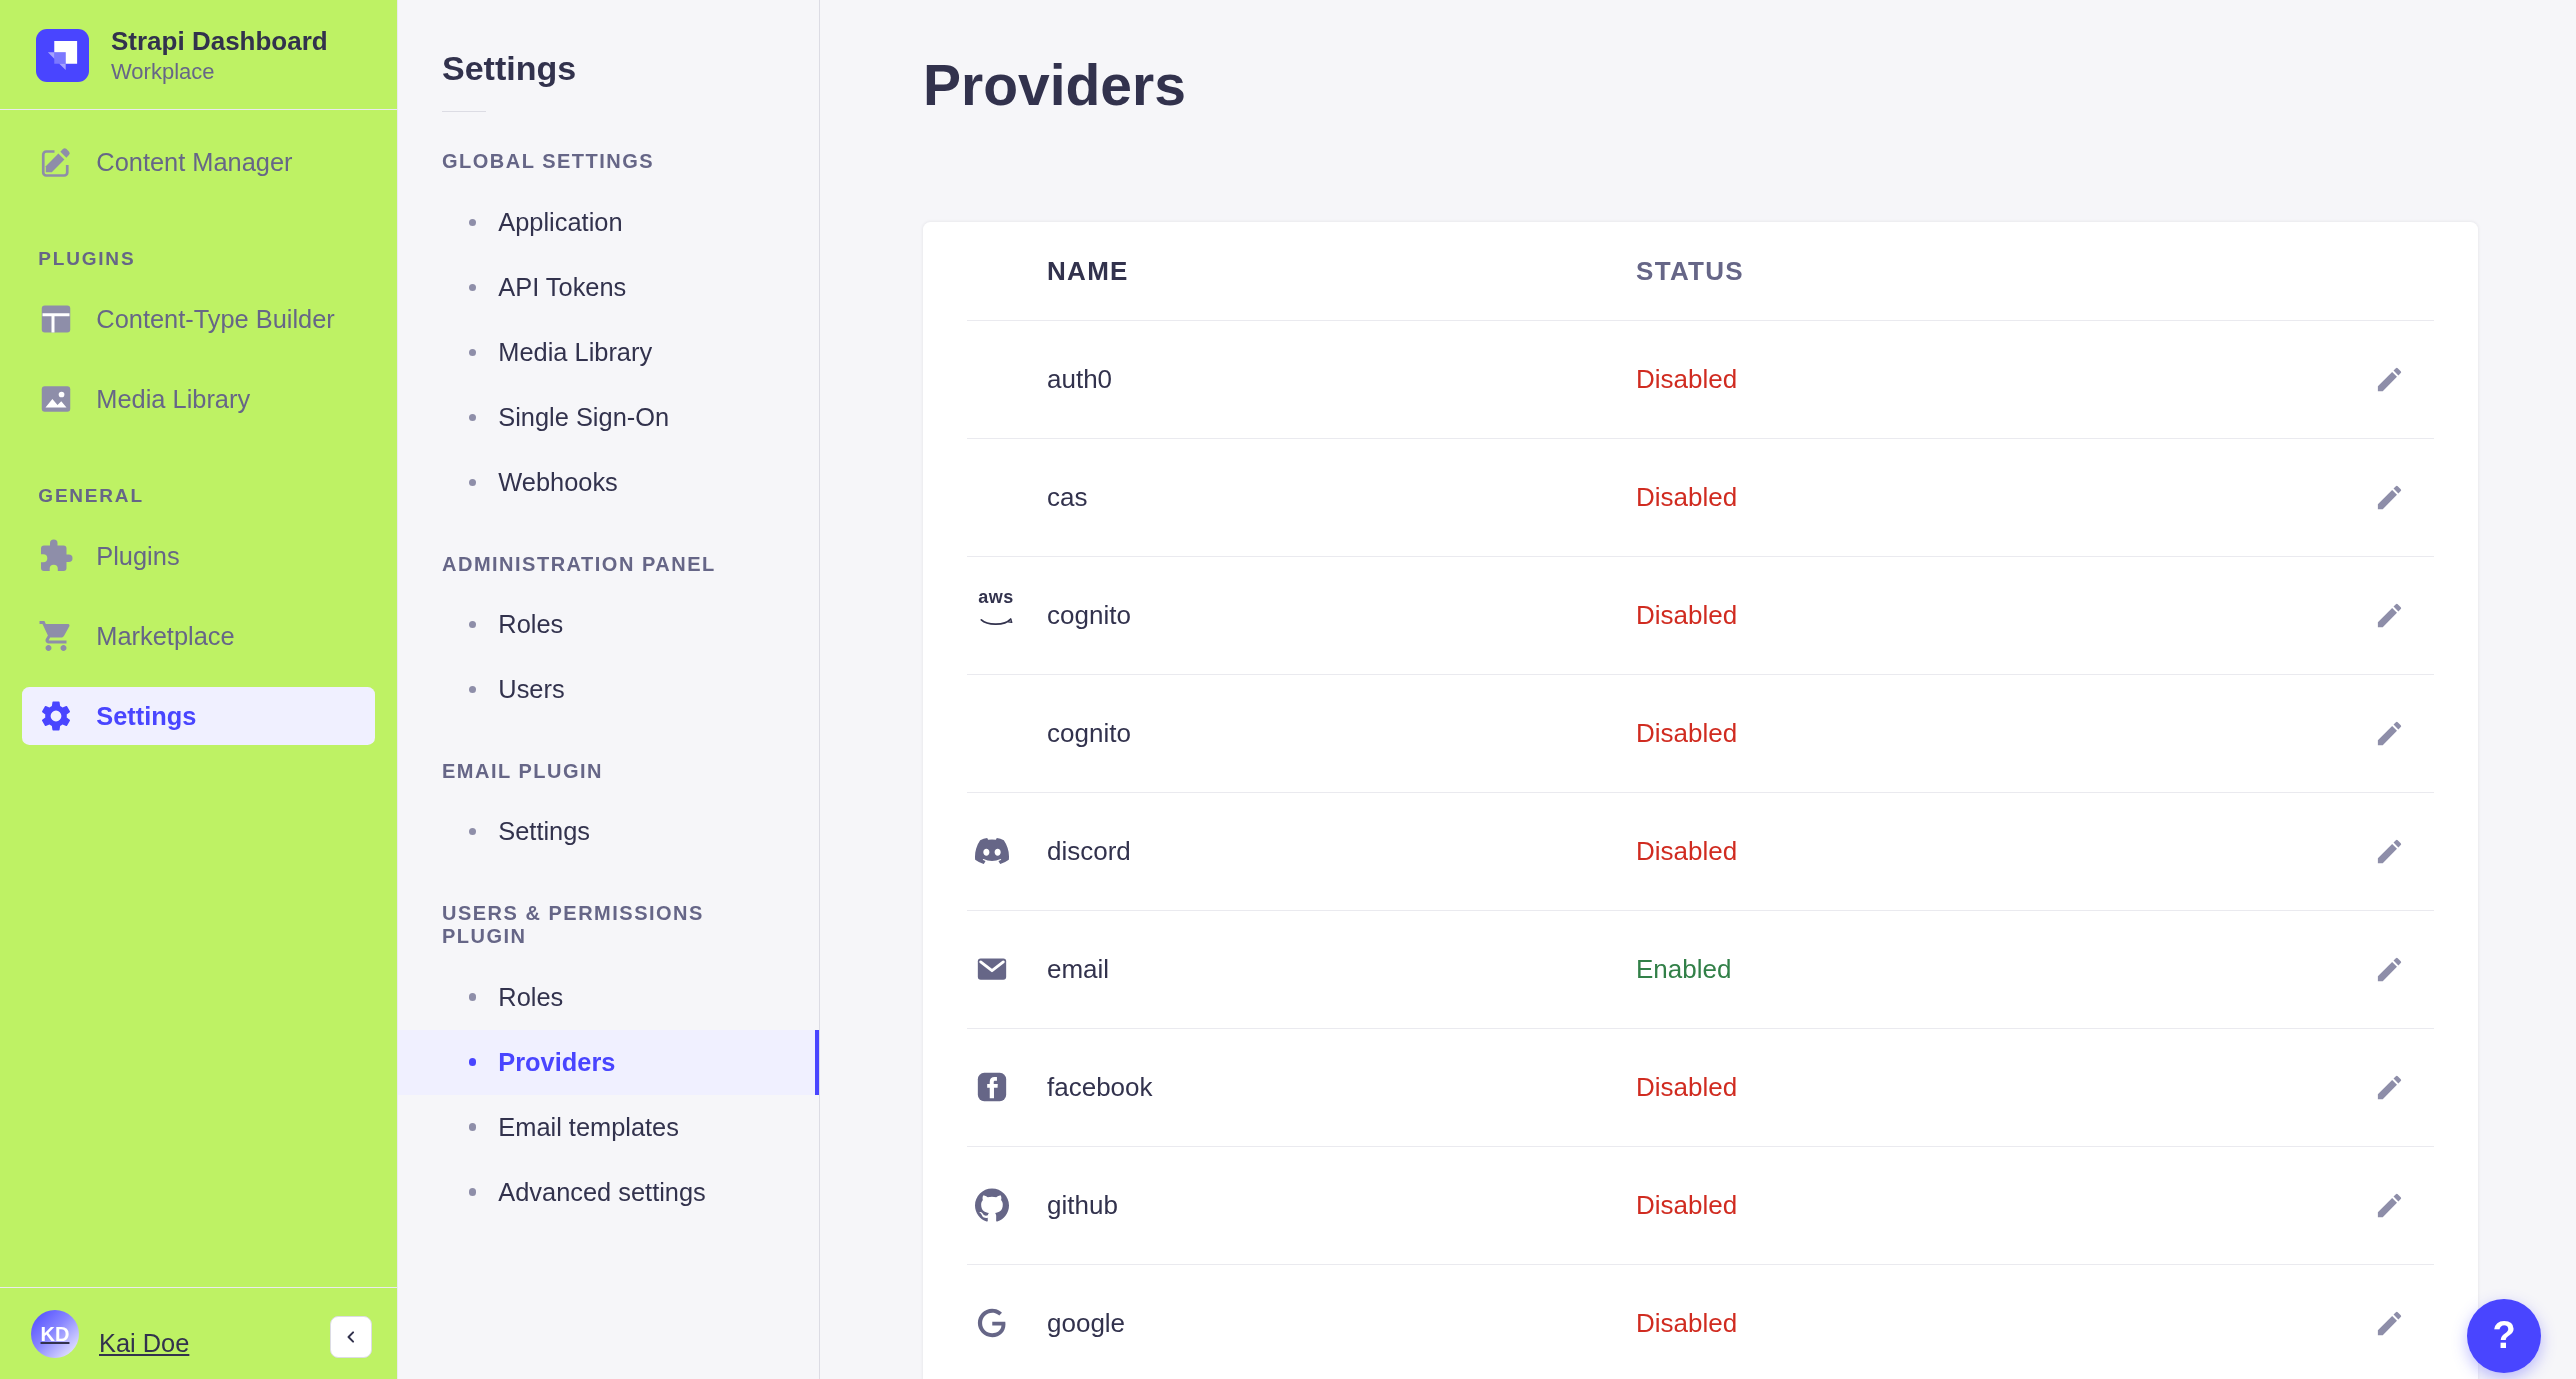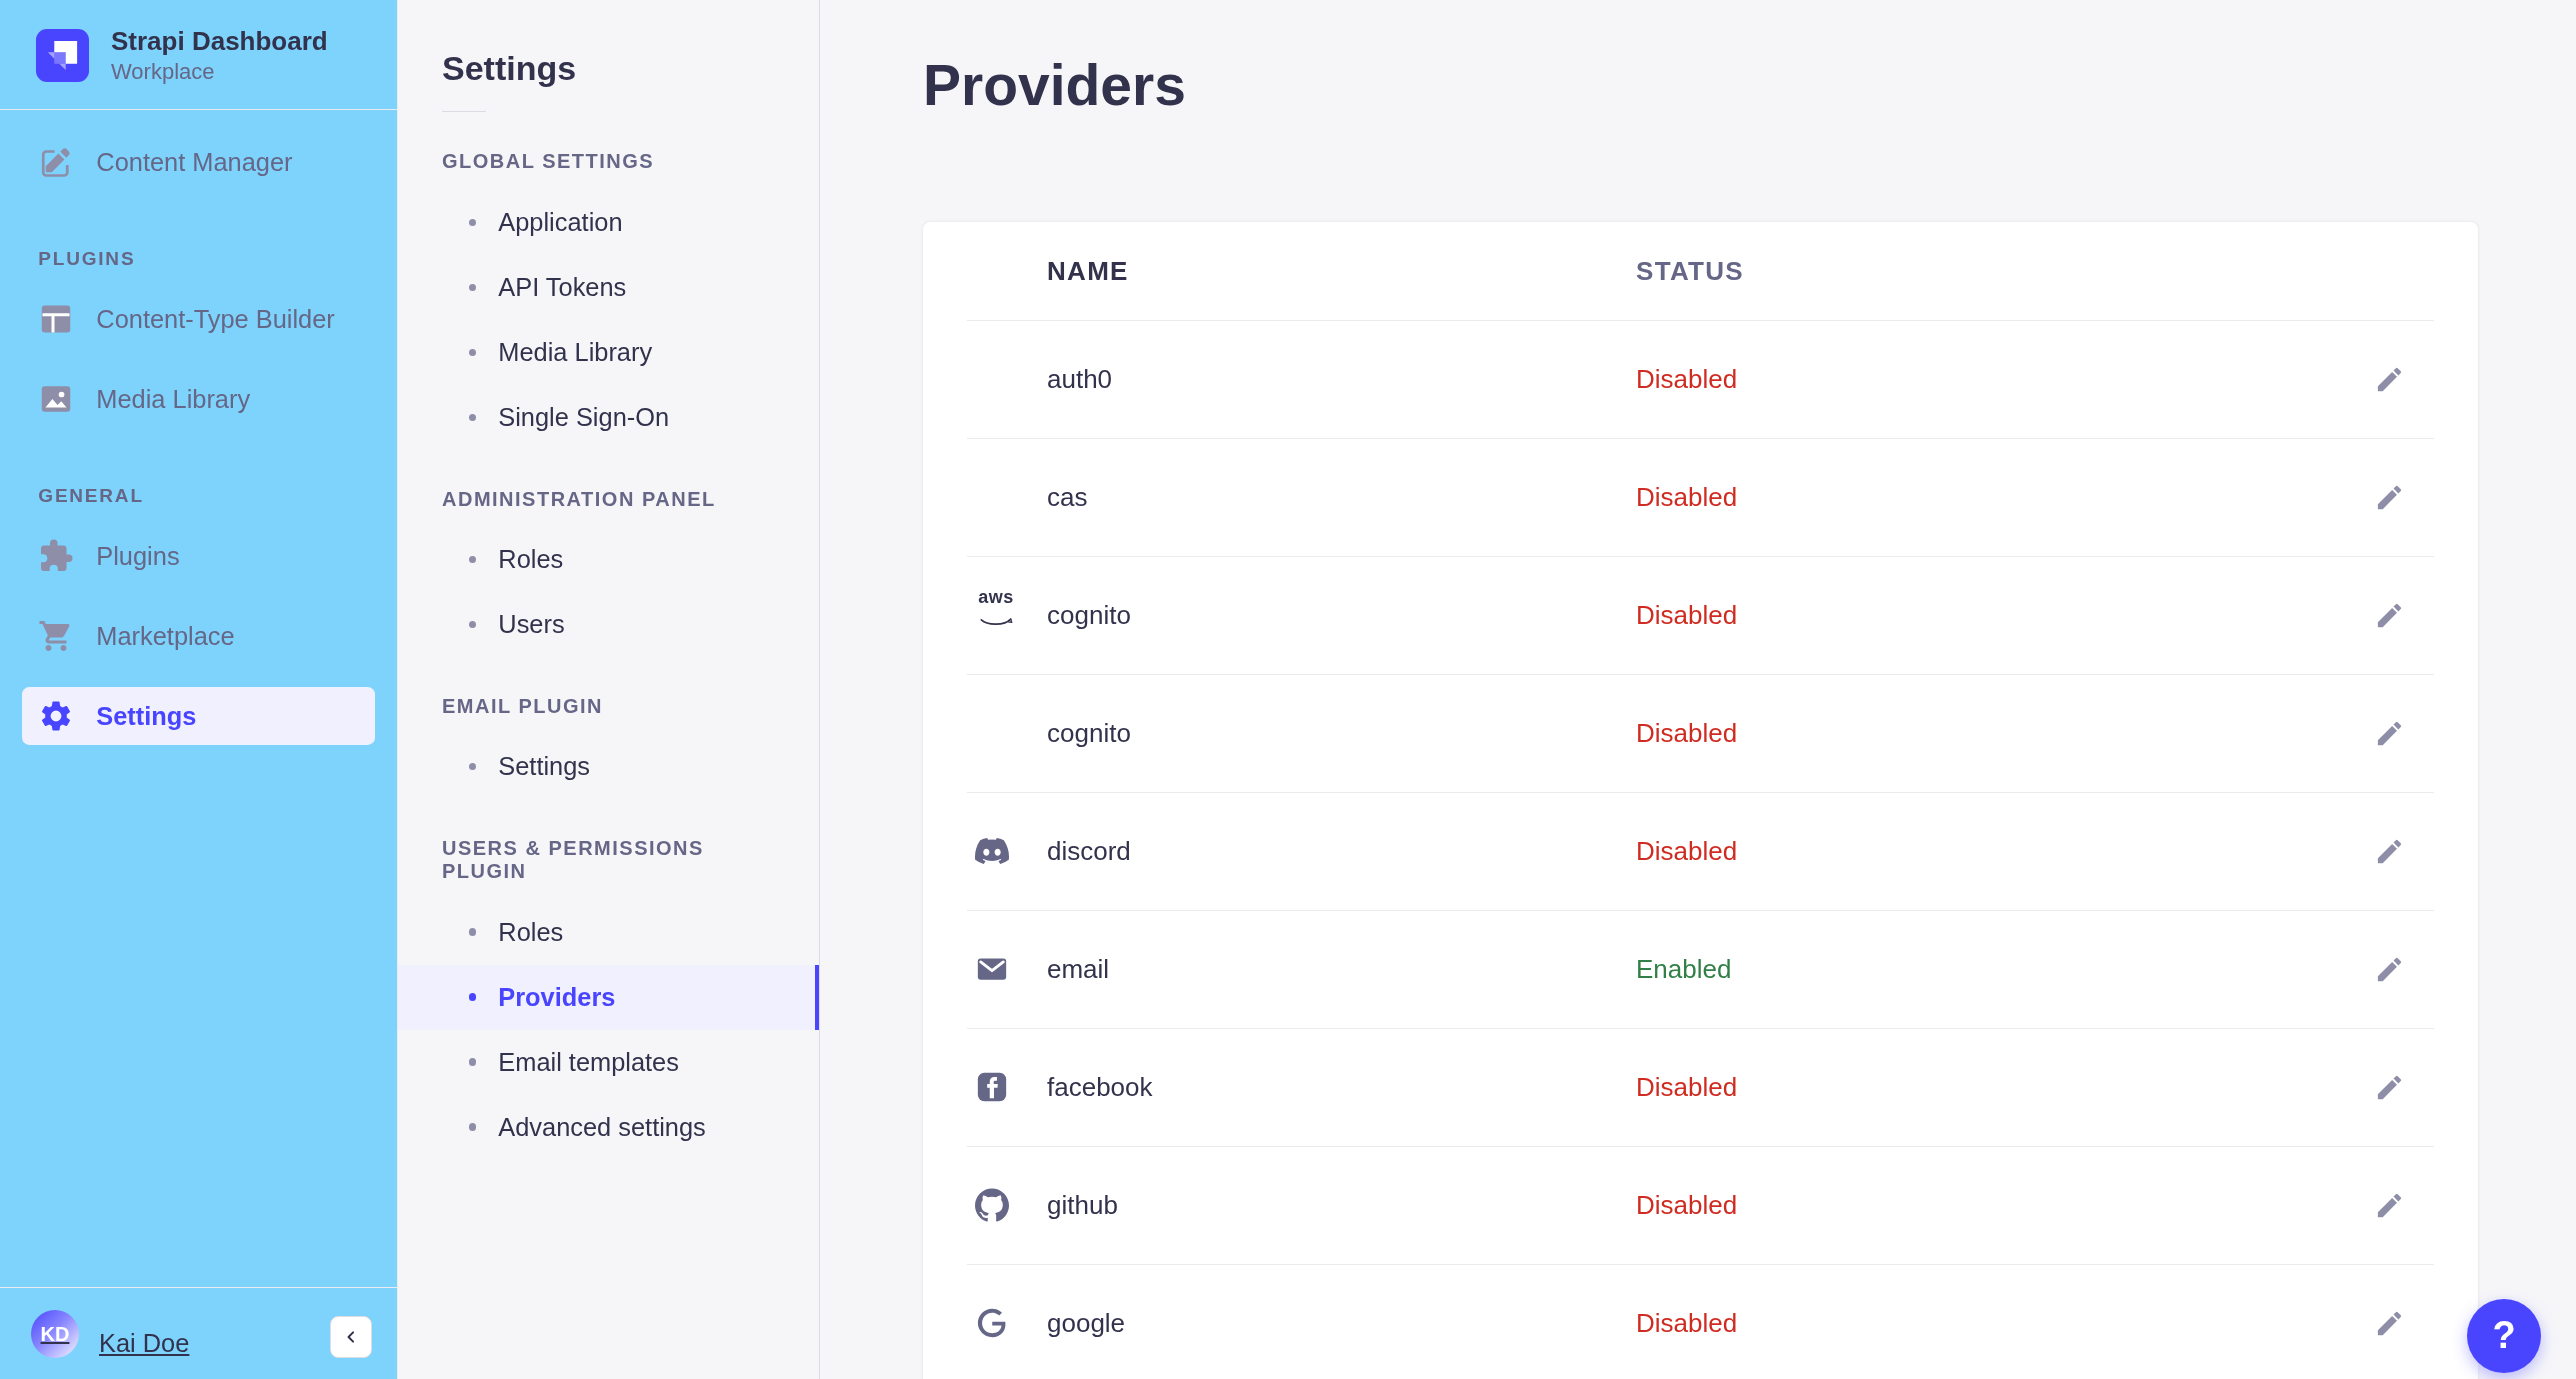--- a/index.html
+++ b/index.html
@@ -11,21 +11,21 @@
   *{box-sizing:border-box;}
   html,body{margin:0;padding:0;}
   body{
     width:2576px;height:1380px;overflow:hidden;position:relative;
     background:var(--bg);color:var(--ink);
     font-family:"Liberation Sans",sans-serif;
   }
   .app{display:flex;width:100%;height:100%;}
 
   
-  .sidebar{width:398px;min-width:398px;background:#7dd3fc;border-right:0.9px solid var(--line);display:flex;flex-direction:column;}
+  .sidebar{width:398px;min-width:398px;background:#bef264;border-right:0.9px solid var(--line);display:flex;flex-direction:column;}
   .brand{display:flex;align-items:center;gap:22px;padding:25.4px 36px 23.6px 36px;cursor:pointer;}
   .brand-logo{width:53px;height:53px;flex:0 0 53px;}
   .brand-logo svg{width:53px;height:53px;display:block;}
   .brand-title{display:block;font-size:26px;font-weight:bold;color:var(--ink);line-height:33px;}
   .brand-sub{display:block;font-size:22px;color:var(--muted);line-height:27px;}
   .sidebar-divider{height:0.9px;background:var(--line);}
   .sidebar-nav{flex:1;padding:23.6px 22px 0 22px;}
   .side-section-title{font-size:19px;font-weight:bold;letter-spacing:1.8px;color:var(--muted);padding:35px 16.3px 20px 16.3px;}
   .side-item{display:flex;align-items:center;gap:22px;height:58px;padding:0 16.3px;margin-bottom:22px;border-radius:7.3px;font-size:25.4px;color:var(--muted);cursor:pointer;}
   .side-item .sicon{width:36px;height:36px;color:var(--faint);display:flex;align-items:center;justify-content:center;}
@@ -184,20 +184,24 @@
           <span>API Tokens</span>
         </div>
         <div class="subnav-item">
           <span class="bullet"></span>
           <span>Media Library</span>
         </div>
         <div class="subnav-item">
           <span class="bullet"></span>
           <span>Single Sign-On</span>
         </div>
+        <div class="subnav-item">
+          <span class="bullet"></span>
+          <span>Webhooks</span>
+        </div>
         <div class="subnav-section-title">ADMINISTRATION PANEL</div>
         <div class="subnav-item">
           <span class="bullet"></span>
           <span>Roles</span>
         </div>
         <div class="subnav-item">
           <span class="bullet"></span>
           <span>Users</span>
         </div>
         <div class="subnav-section-title">EMAIL PLUGIN</div>

